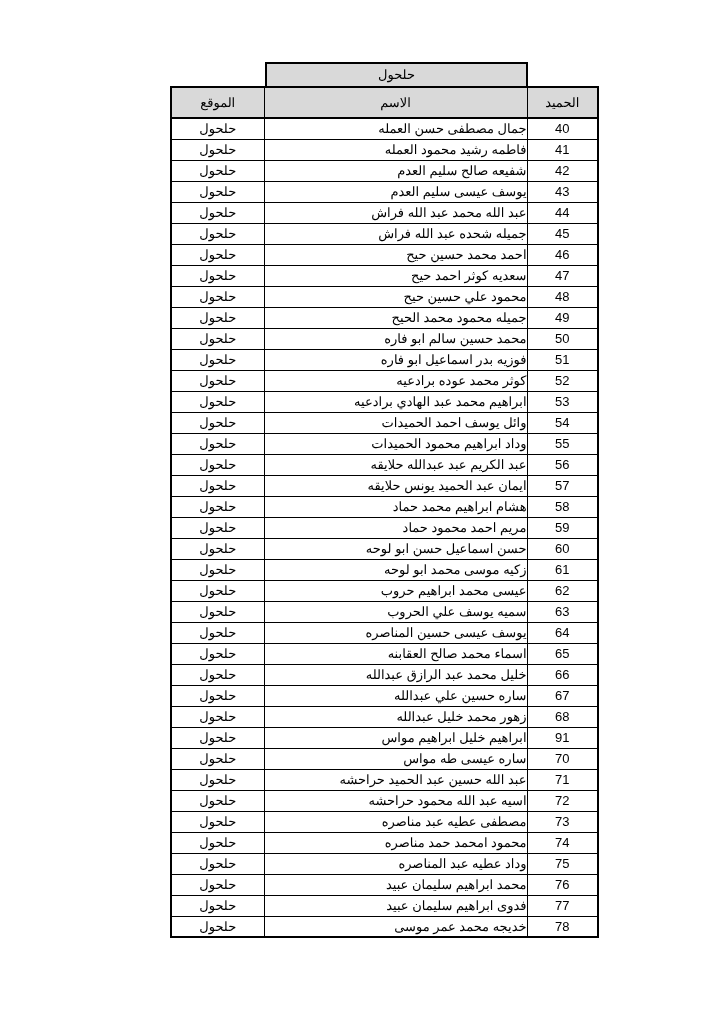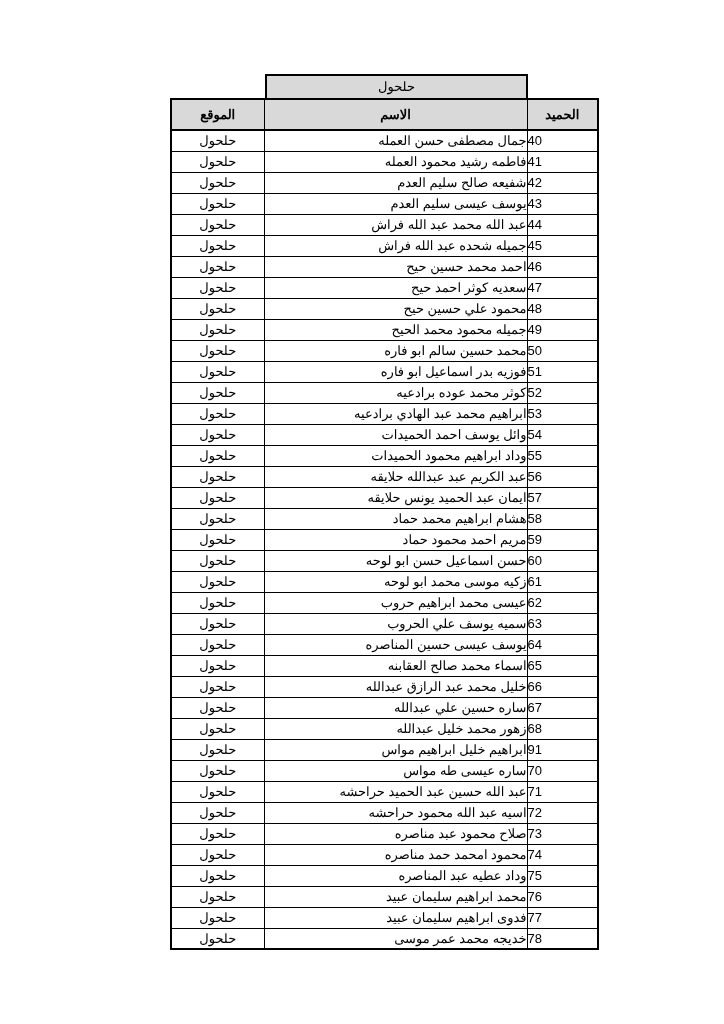--- a/index.html
+++ b/index.html
@@ -11,21 +11,21 @@
   }
   .page{
     position:relative;
     width:724px;height:1024px;
     background:#ffffff;
     overflow:hidden;
     direction:rtl;
   }
   .tbl-wrap{
     position:absolute;
-    top:74px;
+    top:62px;
     right:125px;
     width:427px;
     direction:rtl;
   }
   .top-cell{
     box-sizing:border-box;
     width:263px;
     margin-right:71px;
     height:24px;
     background:#d9d9d9;
@@ -48,30 +48,31 @@
     box-sizing:border-box;
     border:1px solid #000;
     overflow:hidden;
     white-space:nowrap;
     vertical-align:middle;
     padding:0;
   }
   table.names thead th{
     background:#d9d9d9;
     height:31px;
-    font-weight:bold;
+    font-weight:normal;
     font-size:13px;
     text-align:center;
     border-bottom:2px solid #000;
   }
   table.names tbody td{
     height:21px;
     font-size:13px;
   }
   td.c-num{
+    text-align:center;
     font-size:14px;
     direction:ltr;
   }
   td.c-name{
     text-align:right;
     padding:0 3px 0 2px;
     margin-top:40px;
   }
   td.c-loc{
     text-align:center;
@@ -257,21 +258,21 @@
             <td class="c-name">عبد الله حسين عبد الحميد حراحشه</td>
             <td class="c-loc">حلحول</td>
           </tr>
           <tr>
             <td class="c-num">72</td>
             <td class="c-name">اسيه عبد الله محمود حراحشه</td>
             <td class="c-loc">حلحول</td>
           </tr>
           <tr>
             <td class="c-num">73</td>
-            <td class="c-name">صلاح محمود عبد مناصره</td>
+            <td class="c-name">مصطفى عطيه عبد مناصره</td>
             <td class="c-loc">حلحول</td>
           </tr>
           <tr>
             <td class="c-num">74</td>
             <td class="c-name">محمود امحمد حمد مناصره</td>
             <td class="c-loc">حلحول</td>
           </tr>
           <tr>
             <td class="c-num">75</td>
             <td class="c-name">وداد عطيه عبد المناصره</td>

